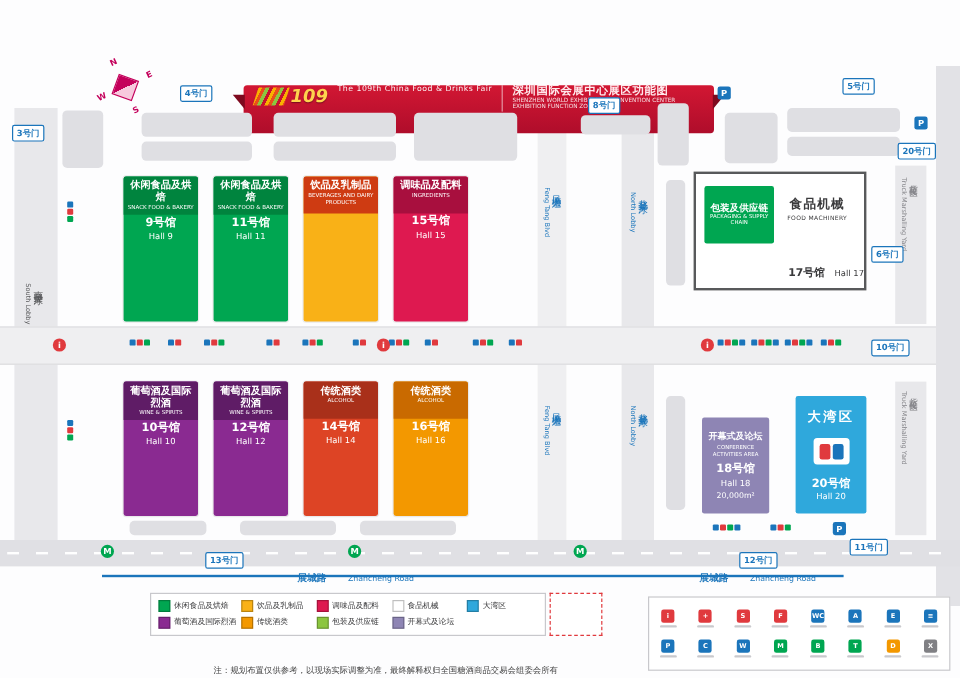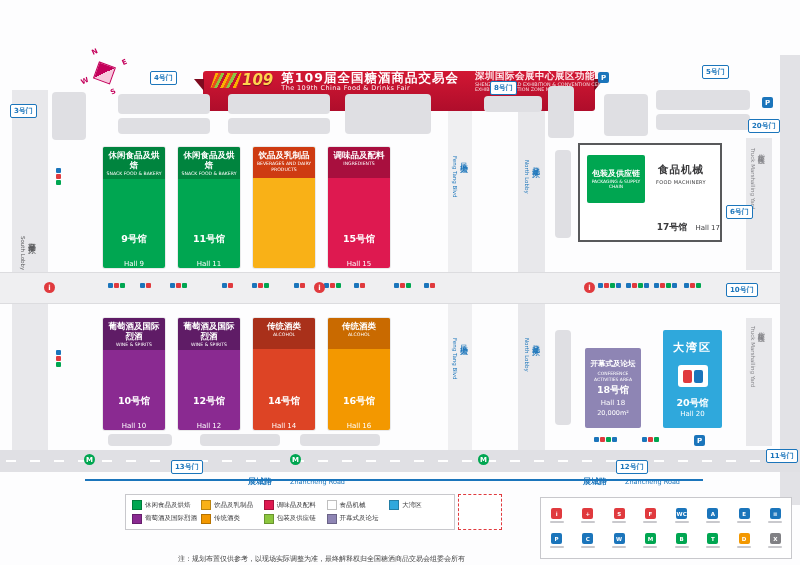--- a/index.html
+++ b/index.html
@@ -34,21 +34,21 @@
   .cp.e{right:-1px;top:50%;transform:translateY(-50%);}
   .cp.w{left:-1px;top:50%;transform:translateY(-50%);}
   
   .hall{position:absolute;width:62px;display:flex;flex-direction:column;border-radius:2px;color:#fff;
         text-align:center;box-shadow:0 0 0 1px rgba(0,0,0,.08);}
   .hall-top{top:147px;height:121px;}
   .hall-bot{top:318px;height:112px;}
   .hall .hd{padding:3px 2px 2px;min-height:26px;border-radius:2px 2px 0 0;}
   .hall .hd .cn{font-size:8.5px;font-weight:bold;line-height:1.2;}
   .hall .hd .en{font-size:4.6px;line-height:1.2;margin-top:1px;}
-  .hall .bd{flex:1;display:flex;flex-direction:column;justify-content:flex-end;gap:14px;}
+  .hall .bd{flex:1;display:flex;flex-direction:column;justify-content:flex-start;gap:1px;}
   .num-cn{font-size:9.5px;font-weight:bold;}
   .num-en{font-size:7px;}
   #hall17{position:absolute;left:578px;top:143px;width:144px;height:99px;background:#fff;border:2px solid #58595B;box-sizing:border-box;}
   .h17-zone1{position:absolute;left:7px;top:10px;width:58px;height:48px;color:#fff;text-align:center;
              display:flex;flex-direction:column;justify-content:center;border-radius:2px;padding:2px;box-sizing:border-box;}
   .h17-zone1 .cn{font-size:8px;font-weight:bold;line-height:1.2;}
   .h17-zone1 .en{font-size:4.5px;margin-top:1px;}
   .h17-zone2{position:absolute;right:6px;top:18px;width:66px;text-align:center;color:#3A3A3C;}
   .h17-zone2 .cn{font-size:10.5px;font-weight:bold;letter-spacing:1px;}
   .h17-zone2 .en{font-size:5px;margin-top:2px;letter-spacing:.3px;}
@@ -116,21 +116,20 @@
   <div style="position:absolute;left:85px;top:479px;width:618px;height:2px;background:#1B75BB;"></div>
 
   <div id="banner">
     <div class="fold fold-l"></div>
     <div class="fold fold-r"></div>
     <div class="logo">
       <span class="stripes"></span>
       <span class="lnum">109</span>
     </div>
     <div class="titles">
-      <div class="t-cn">第109届全国糖酒商品交易会</div>
       <div class="t-en">The 109th China Food &amp; Drinks Fair</div>
     </div>
     <div class="bsep"></div>
     <div class="subs">
       <div class="s-cn">深圳国际会展中心展区功能图</div>
       <div class="s-en">SHENZHEN WORLD EXHIBITION &amp; CONVENTION CENTER</div>
       <div class="s-en">EXHIBITION FUNCTION ZONE MAP</div>
     </div>
   </div>
 
@@ -414,21 +413,21 @@
     <div class="blob" style="left: 300px; top: 434px; width: 80px; height: 12px;"></div>
     <div class="blob" style="left: 555px; top: 150px; width: 16px; height: 88px;"></div>
     <div class="blob" style="left: 555px; top: 330px; width: 16px; height: 95px;"></div>
     <div class="gate" style="left: 10px; top: 104px;">3号门</div>
     <div class="gate" style="left: 150px; top: 71px;">4号门</div>
     <div class="gate" style="left: 490px; top: 81px;">8号门</div>
     <div class="gate" style="left: 702px; top: 65px;">5号门</div>
     <div class="gate" style="left: 748px; top: 119px;">20号门</div>
     <div class="gate" style="left: 726px; top: 205px;">6号门</div>
     <div class="gate" style="left: 726px; top: 283px;">10号门</div>
-    <div class="gate" style="left: 766px; top: 449px;">11号门</div>
+    <div class="gate" style="left: 708px; top: 449px;">11号门</div>
     <div class="gate" style="left: 616px; top: 460px;">12号门</div>
     <div class="gate" style="left: 171px; top: 460px;">13号门</div>
     <div class="cluster" style="left: 108px; top: 283px;">
       <i style="background: rgb(27, 117, 187);"></i>
       <i style="background: rgb(224, 58, 62);"></i>
       <i style="background: rgb(0, 166, 81);"></i>
     </div>
     <div class="cluster" style="left: 140px; top: 283px;">
       <i style="background: rgb(27, 117, 187);"></i>
       <i style="background: rgb(224, 58, 62);"></i>

